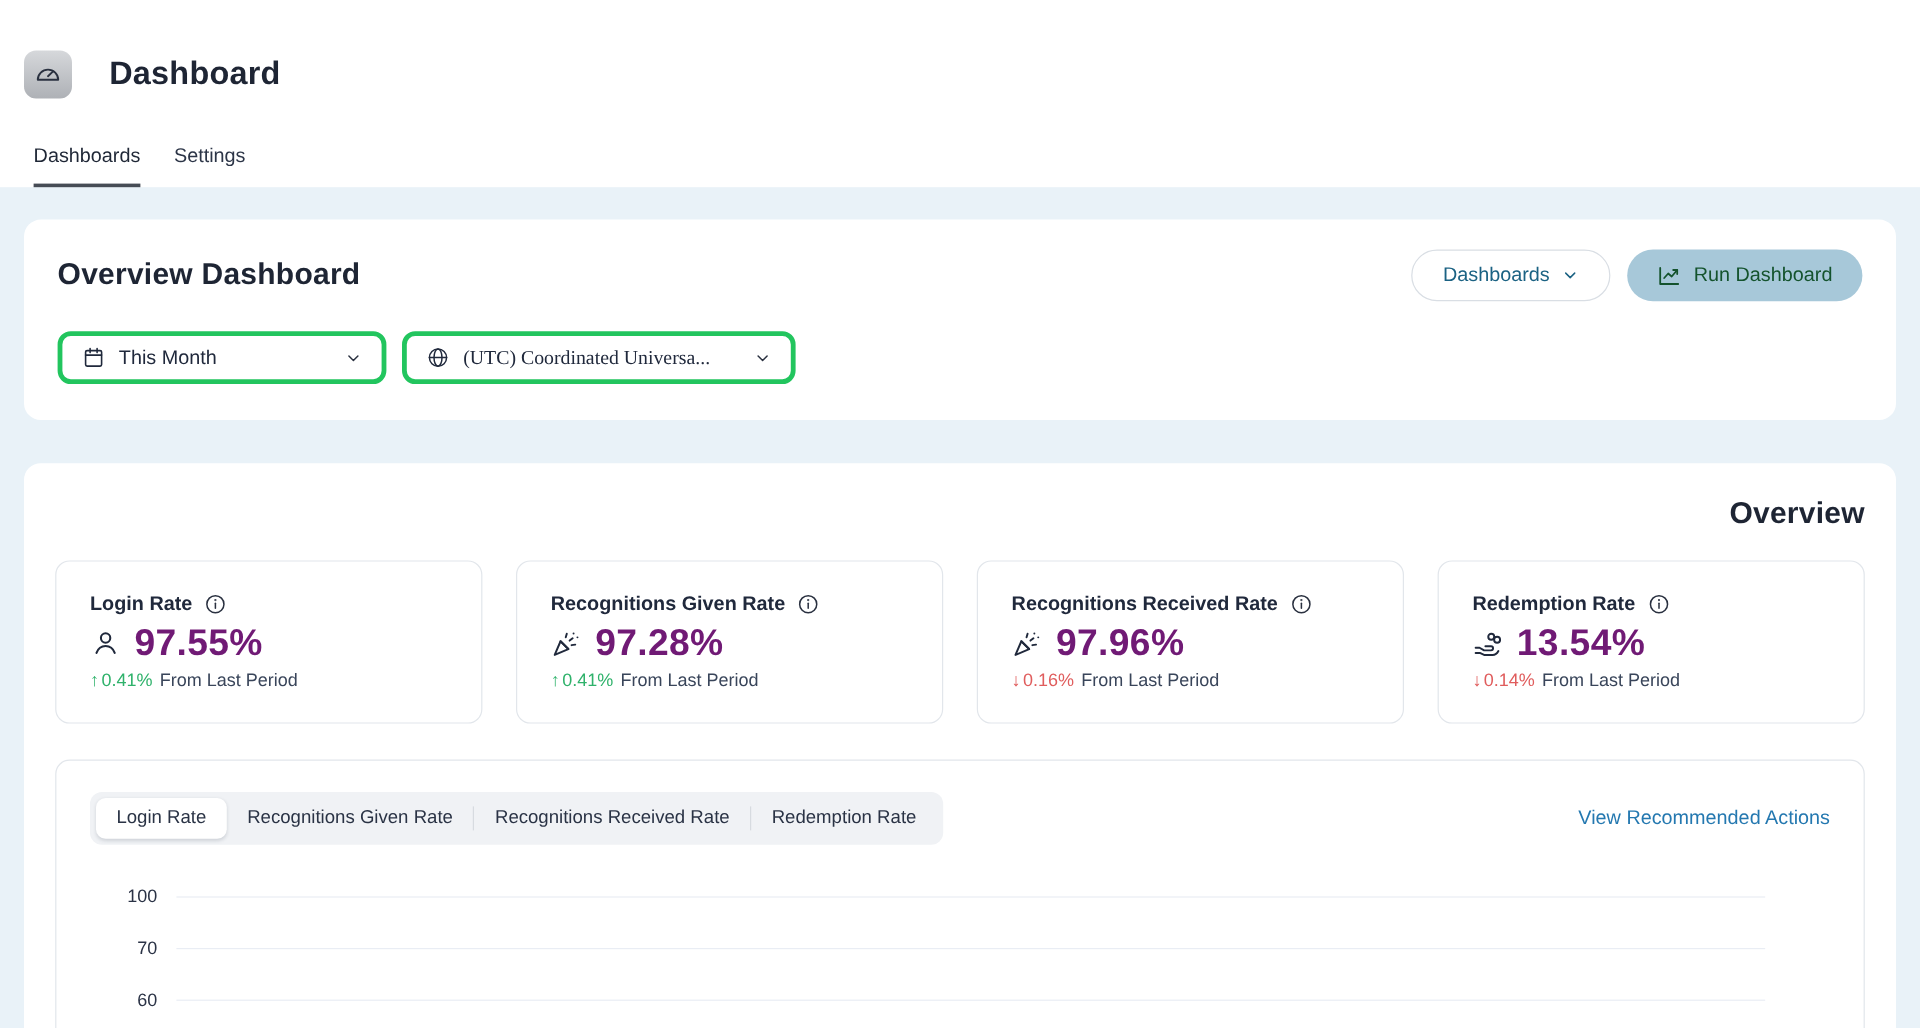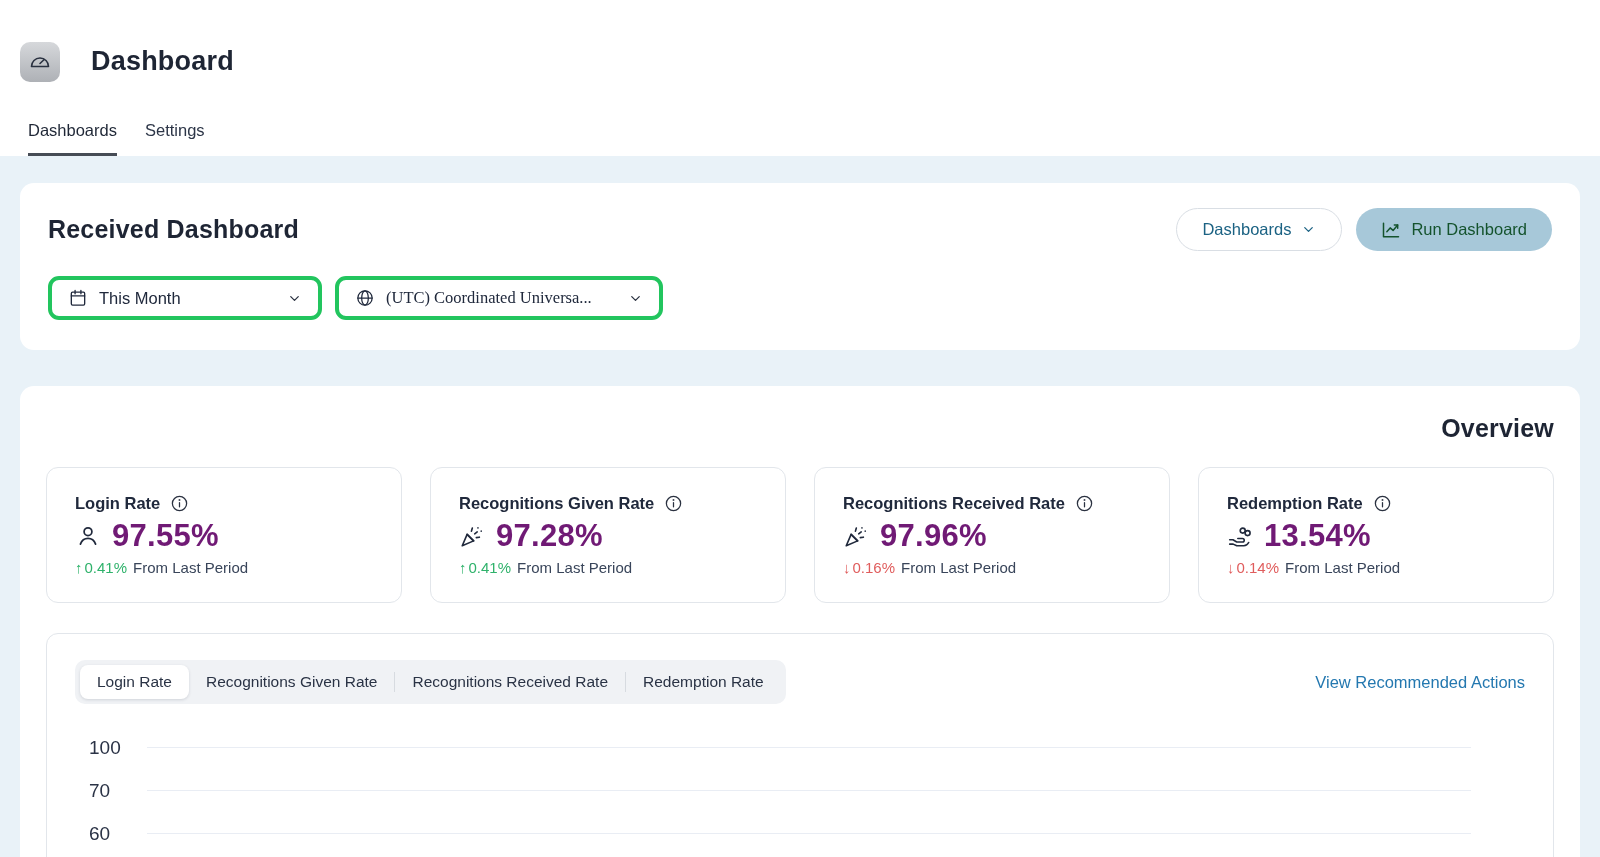--- a/index.html
+++ b/index.html
@@ -73,21 +73,21 @@
   .chart-card { margin-top: 30px; border: 1px solid #e2e6eb; border-radius: 12px; padding: 26px 28px 0; min-height: 320px; }
   .chart-header { display: flex; justify-content: space-between; align-items: center; }
   .segmented { display: flex; align-items: center; background: #f0f2f5; border-radius: 10px; padding: 5px; height: 44px; }
   .seg-item { font-size: 15.5px; color: #2a3345; padding: 0 17px; height: 34px; display: flex; align-items: center; cursor: pointer; white-space: nowrap; }
   .seg-item.active { background: #fff; border-radius: 8px; box-shadow: 0 1px 3px rgba(30,40,60,.15); }
   .seg-divider { width: 1px; height: 20px; background: #d7dbe0; }
   .link { color: #2478b0; font-size: 16.5px; cursor: pointer; text-decoration: none; }
 
   .chart-area { margin-top: 22px; padding-left: 14px; }
   .grid-row { display: flex; align-items: center; height: 43px; }
-  .ytick { width: 58px; flex: none; text-align: left; padding-right: 16px; font-size: 19px; color: #2b3346; }
+  .ytick { width: 58px; flex: none; text-align: right; padding-right: 16px; font-size: 15px; color: #2b3346; }
   .gridline { flex: 1; height: 1px; background: #e9edf4; margin-right: 54px; }
 
   svg { display: block; }
 </style>
 </head>
 <body>
 
 <header class="app-header">
   <div class="app-icon">
     <svg width="24" height="24" viewBox="0 0 24 24" fill="none" stroke="currentColor" stroke-width="1.6" stroke-linecap="round" stroke-linejoin="round">
@@ -100,21 +100,21 @@
 
 <nav class="tabs">
   <div class="tab active">Dashboards</div>
   <div class="tab">Settings</div>
 </nav>
 
 <main class="content">
 
   <section class="card toolbar-card">
     <div class="toolbar-top">
-      <h2 class="section-title">Received Dashboard</h2>
+      <h2 class="section-title">Overview Dashboard</h2>
       <div class="toolbar-actions">
         <button class="pill-btn outline">
           <span>Dashboards</span>
           <span class="chev">
             <svg width="15" height="15" viewBox="0 0 24 24" fill="none" stroke="currentColor" stroke-width="2" stroke-linecap="round" stroke-linejoin="round">
                 <path d="M6 9l6 6 6-6"></path>
               </svg>
           </span>
         </button>
         <button class="pill-btn primary">

